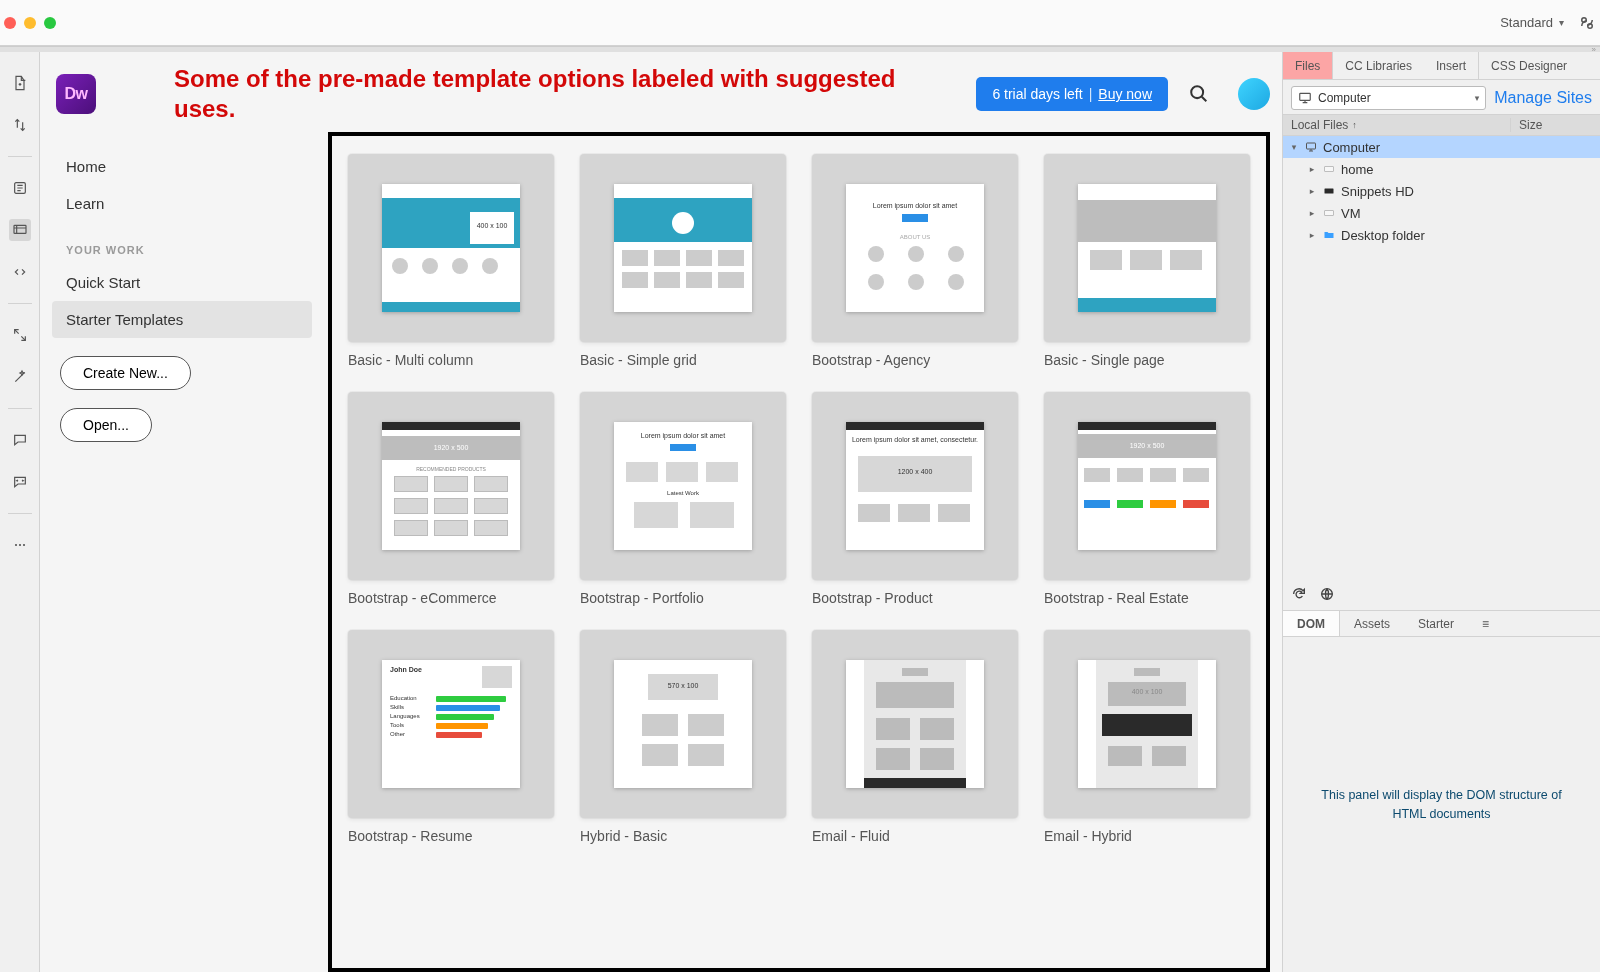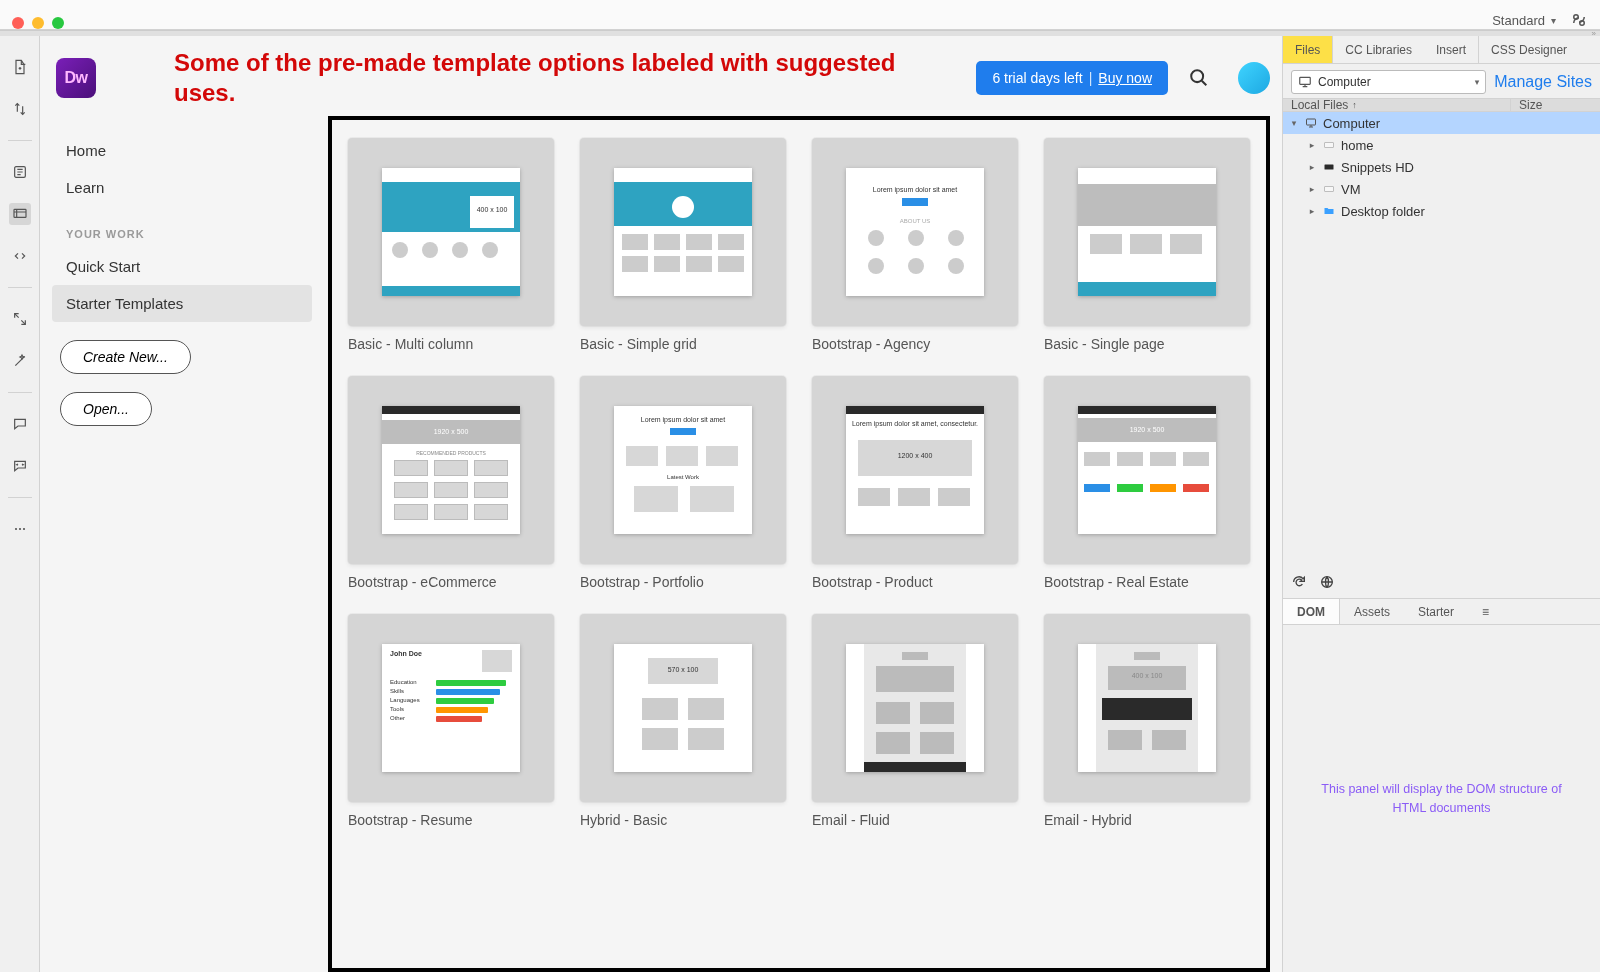--- a/index.html
+++ b/index.html
@@ -18,21 +18,21 @@
     --annotation-red: #d30808;
     --mac-red: #ff5f57;
     --mac-yellow: #febc2e;
     --mac-green: #28c840;
   }
   * { box-sizing: border-box; }
   html, body { margin: 0; padding: 0; width: 1600px; height: 972px; font-family: -apple-system, "Helvetica Neue", Arial, sans-serif; font-size: 13px; color: var(--text); background: #e9e9e9; overflow: hidden; }
   body { display: flex; flex-direction: column; }
 
   
-  .titlebar { height: 30px; display: flex; align-items: flex-end; justify-content: space-between; padding: 0 12px; background: #fafafa; border-bottom: 1px solid var(--border); }
+  .titlebar { height: 46px; display: flex; align-items: center; justify-content: space-between; padding: 0 4px; background: #fafafa; border-bottom: 1px solid var(--border); }
   .traffic { display: flex; gap: 8px; }
   .traffic span { width: 12px; height: 12px; border-radius: 50%; display: inline-block; }
   .tr-red { background: var(--mac-red); }
   .tr-yellow { background: var(--mac-yellow); }
   .tr-green { background: var(--mac-green); }
   .tb-right { display: flex; align-items: center; gap: 14px; color: #555; }
   .ws-switch { display: flex; align-items: center; gap: 6px; cursor: pointer; }
   .ws-switch::after { content: "▾"; font-size: 10px; color: #666; }
   .ws-gear { width: 18px; height: 18px; cursor: pointer; display: flex; align-items: center; }
   .mini-shuttle { height: 6px; background: #e0e0e0; border-top: 1px solid #ccc; text-align: right; font-size: 8px; color: #999; padding-right: 4px; line-height: 6px; }
@@ -57,21 +57,21 @@
   .trial-sep { opacity: .8; }
   .search-btn { width: 26px; height: 26px; cursor: pointer; display: flex; align-items: center; justify-content: center; }
   .avatar { width: 32px; height: 32px; border-radius: 50%; background: linear-gradient(135deg,#3fd4ff,#1da8e2); margin-left: 8px; cursor: pointer; }
 
   .start-split { flex: 1; display: grid; grid-template-columns: 260px 1fr; gap: 16px; overflow: hidden; }
 
   .side-nav { display: flex; flex-direction: column; padding-top: 16px; }
   .nav-item { padding: 10px 14px; border-radius: 4px; cursor: pointer; color: #333; font-size: 15px; }
   .nav-section { padding: 22px 14px 8px; font-size: 11px; letter-spacing: 1px; color: #9a9a9a; font-weight: 600; }
   .nav-item.active { background: #e3e3e3; }
-  .pill-btn { margin: 18px 0 0 8px; border: 1.5px solid #555; border-radius: 22px; padding: 8px 22px; background: #fff; font-size: 14px; cursor: pointer; align-self: flex-start; font-style: italic; }
+  .pill-btn { margin: 18px 0 0 8px; border: 1.5px solid #555; border-radius: 22px; padding: 8px 22px; background: #fff; font-size: 14px; cursor: pointer; align-self: flex-start; }
 
   .grid-wrap { border: 4px solid #000; padding: 10px 16px 0 16px; overflow-y: hidden; }
   .template-grid { display: grid; grid-template-columns: repeat(4, 1fr); gap: 24px 26px; padding: 8px 0; }
   .tcard { display: flex; flex-direction: column; cursor: pointer; }
   .thumb-box { height: 188px; border-radius: 4px; background: #d5d5d5; box-shadow: 0 0 0 1px rgba(0,0,0,.04), 0 2px 4px rgba(0,0,0,.07); padding: 12px; display: flex; align-items: center; justify-content: center; }
   .thumb { width: 138px; height: 128px; background: #fff; box-shadow: 0 1px 4px rgba(0,0,0,.25); position: relative; overflow: hidden; font-size: 7px; color: #666; }
   .tcap { margin-top: 10px; font-size: 14px; color: #555; }
 
   
   .band { position: absolute; left: 0; right: 0; }
@@ -80,42 +80,42 @@
   .band.dark { background: var(--tb-dark); }
   .dot { border-radius: 50%; background: #ccc; position: absolute; }
   .sq  { background: #ccc; position: absolute; }
   .txt { position: absolute; color: #333; font-size: 7px; text-align: center; }
   .bar-col { position: absolute; height: 6px; border-radius: 1px; }
 
   
   .right-rail { background: var(--bg-panel); border-left: 1px solid var(--border); display: flex; flex-direction: column; }
   .panel-tabs { display: flex; align-items: center; height: 28px; border-bottom: 1px solid var(--border); font-size: 12px; color: #555; }
   .panel-tabs .ptab { padding: 0 12px; height: 100%; display: flex; align-items: center; cursor: pointer; }
-  .panel-tabs .ptab.active { background: #fde047; border-right: 1px solid var(--border); }
+  .panel-tabs .ptab.active { background: #fca5a5; border-right: 1px solid var(--border); }
   .panel-tabs .flex { flex: 1; }
   .panel-tabs .ptab.last { border-left: 1px solid var(--border); }
   .files-row1 { display: flex; align-items: center; gap: 8px; padding: 6px 8px 4px; }
   .combo { flex: 1; height: 24px; border: 1px solid #bbb; border-radius: 3px; background: #fff; display: flex; align-items: center; padding: 0 6px; font-size: 12px; cursor: pointer; position: relative; }
   .combo::after { content: "▾"; font-size: 9px; color: #666; position: absolute; right: 6px; }
   .manage { color: #1f7ded; font-size: 16px; cursor: pointer; }
-  .files-head { display: flex; align-items: center; height: 14px; border-top: 1px solid var(--border); border-bottom: 1px solid var(--border); background: var(--files-header); font-size: 12px; color: #555; }
+  .files-head { display: flex; align-items: center; height: 22px; border-top: 1px solid var(--border); border-bottom: 1px solid var(--border); background: var(--files-header); font-size: 12px; color: #555; }
   .files-head .col { padding: 0 8px; }
   .files-head .col.name { flex: 1; display: flex; align-items: center; gap: 4px; }
   .files-head .col.size { width: 90px; border-left: 1px solid var(--border); }
   .tree { font-size: 13px; }
   .tree .row { display: flex; align-items: center; height: 22px; padding-left: 6px; gap: 4px; cursor: pointer; }
   .tree .row.sel { background: var(--file-sel); }
   .dis { width: 10px; display: inline-block; text-align: center; color: #666; font-size: 9px; }
   .ficon { width: 16px; height: 14px; display: inline-flex; align-items: center; justify-content: center; }
   .dom-panel { flex: 1; display: flex; flex-direction: column; }
   .dom-toolbar { height: 30px; display: flex; align-items: center; gap: 12px; padding: 0 8px; border-bottom: 1px solid var(--border); margin-top: auto; }
   .dom-tabs { display: flex; align-items: center; height: 26px; border-bottom: 1px solid var(--border); font-size: 12px; color: #555; }
   .dom-tabs .ptab { padding: 0 14px; height: 100%; display: flex; align-items: center; cursor: pointer; }
   .dom-tabs .ptab.active { background: #fcfcfc; border-right: 1px solid var(--border); font-weight: 600; }
-  .dom-empty { flex: 1; display: flex; align-items: center; justify-content: center; color: #8b5cf6; text-align: center; font-size: 12.5px; padding: 0 26px; line-height: 1.5; }
+  .dom-empty { flex: 1; display: flex; align-items: center; justify-content: center; color: #0c4a6e; text-align: center; font-size: 12.5px; padding: 0 26px; line-height: 1.5; }
 
 </style>
 </head>
 <body>
 
 <div class="titlebar">
   <div class="traffic">
     <span class="tr-red"></span>
     <span class="tr-yellow"></span>
     <span class="tr-green"></span>

